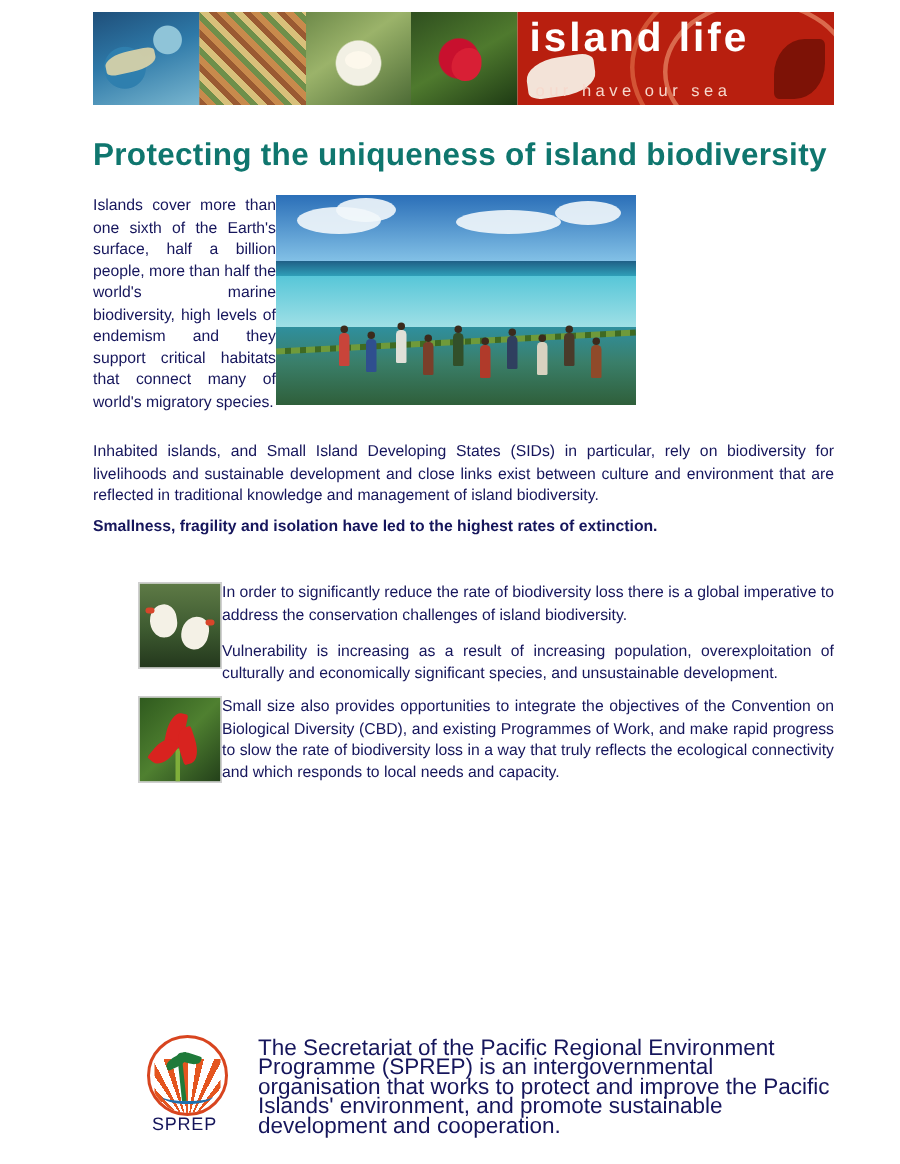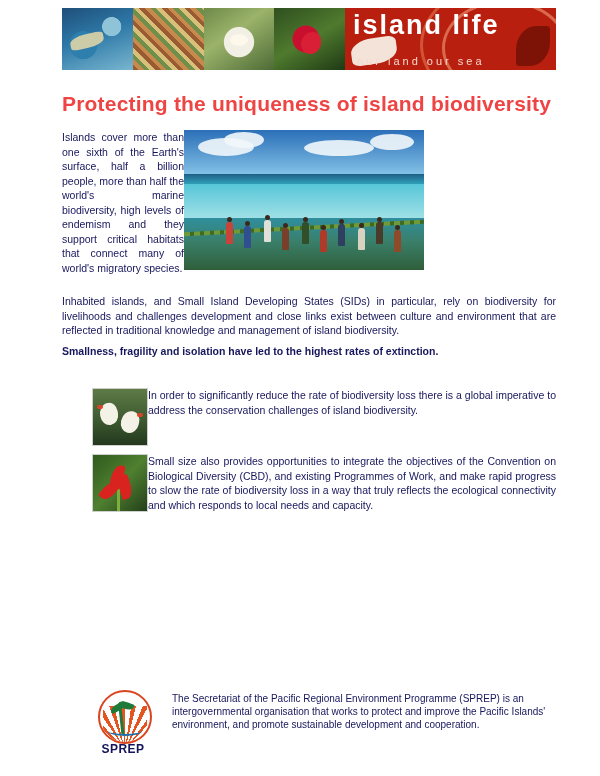--- a/index.html
+++ b/index.html
@@ -160,21 +160,21 @@
   }
 
   
   .main-title {
     position: absolute;
     left: 62px;
     top: 78px;
     width: 520px;
     font-size: 21px;
     font-weight: bold;
-    color: #ef4444;
+    color: #0f766e;
     letter-spacing: .2px;
   }
 
   
   .intro-row {
     position: absolute;
     left: 62px;
     top: 130px;
     width: 494px;
     display: flex;
@@ -392,26 +392,26 @@
     width: 34px; height: 8px;
     border-bottom: 2px solid #1f6fae;
     border-radius: 0 0 50% 50%;
   }
   .sprep-logo .word {
     position: absolute;
     left: 0; top: 52px;
     width: 62px;
     text-align: center;
     font-size: 12px;
-    font-weight: bold;
+    font-weight: normal;
     letter-spacing: .5px;
     color: #14145a;
   }
   .footer-text {
-    font-size: 10px;
+    font-size: 15px;
     line-height: 13px;
     color: #16165c;
     flex: 1;
     padding-top: 2px;
   }
 </style>
 </head>
 <body>
 
 <div class="page">
@@ -422,21 +422,21 @@
       <div class="ph ph2"></div>
       <div class="ph ph3"></div>
       <div class="ph ph4"></div>
     </div>
     <div class="logo-block">
       <div class="lb-arcs"></div>
       <div class="lb-arcs2"></div>
       <div class="lb-fish"></div>
       <div class="lb-leaf"></div>
       <div class="logo-title">island life</div>
-      <div class="logo-sub">our land our sea</div>
+      <div class="logo-sub">our have our sea</div>
     </div>
   </div>
 
   <h1 class="main-title">Protecting the uniqueness of island biodiversity</h1>
 
   <div class="intro-row">
     <div class="intro-text">Islands cover more than one sixth of the Earth's surface, half a billion people, more than half the world's marine biodiversity, high levels of endemism and they support critical habitats that connect many of world's migratory species.</div>
     <div class="hero-photo">
       <div class="sky"></div>
       <div class="cloud c1"></div>
@@ -453,34 +453,35 @@
       <div class="pp" style="left:98px; top:98px; background:#7a3f2a;"></div>
       <div class="pp" style="left:118px; top:92px; background:#324f2a;"></div>
       <div class="pp" style="left:136px; top:100px; background:#b03a2a;"></div>
       <div class="pp" style="left:154px; top:94px; background:#2f3f5f;"></div>
       <div class="pp" style="left:174px; top:98px; background:#d8d2c0;"></div>
       <div class="pp" style="left:192px; top:92px; background:#4a3a2a;"></div>
       <div class="pp" style="left:210px; top:100px; background:#8f4a2a;"></div>
     </div>
   </div>
 
-  <div class="para para-1">Inhabited islands, and Small Island Developing States (SIDs) in particular, rely on biodiversity for livelihoods and challenges development and close links exist between culture and environment that are reflected in traditional knowledge and management of island biodiversity.</div>
+  <div class="para para-1">Inhabited islands, and Small Island Developing States (SIDs) in particular, rely on biodiversity for livelihoods and sustainable development and close links exist between culture and environment that are reflected in traditional knowledge and management of island biodiversity.</div>
   <div class="para para-2">Smallness, fragility and isolation have led to the highest rates of extinction.</div>
 
   <div class="blocks">
 
     <div class="block">
       <div class="block-img img-birds">
         <div class="bird b1"></div>
         <div class="bird b2"></div>
         <div class="beak bk1"></div>
         <div class="beak bk2"></div>
       </div>
       <div class="block-text">
         <p>In order to significantly reduce the rate of biodiversity loss there is a global imperative to address the conservation challenges of island biodiversity.</p>
+        <p>Vulnerability is increasing as a result of increasing population, overexploitation of culturally and economically significant species, and unsustainable development.</p>
       </div>
     </div>
 
 
     <div class="block">
       <div class="block-img img-flower">
         <div class="stem"></div>
         <div class="petal p1"></div>
         <div class="petal p2"></div>
         <div class="petal p3"></div>

